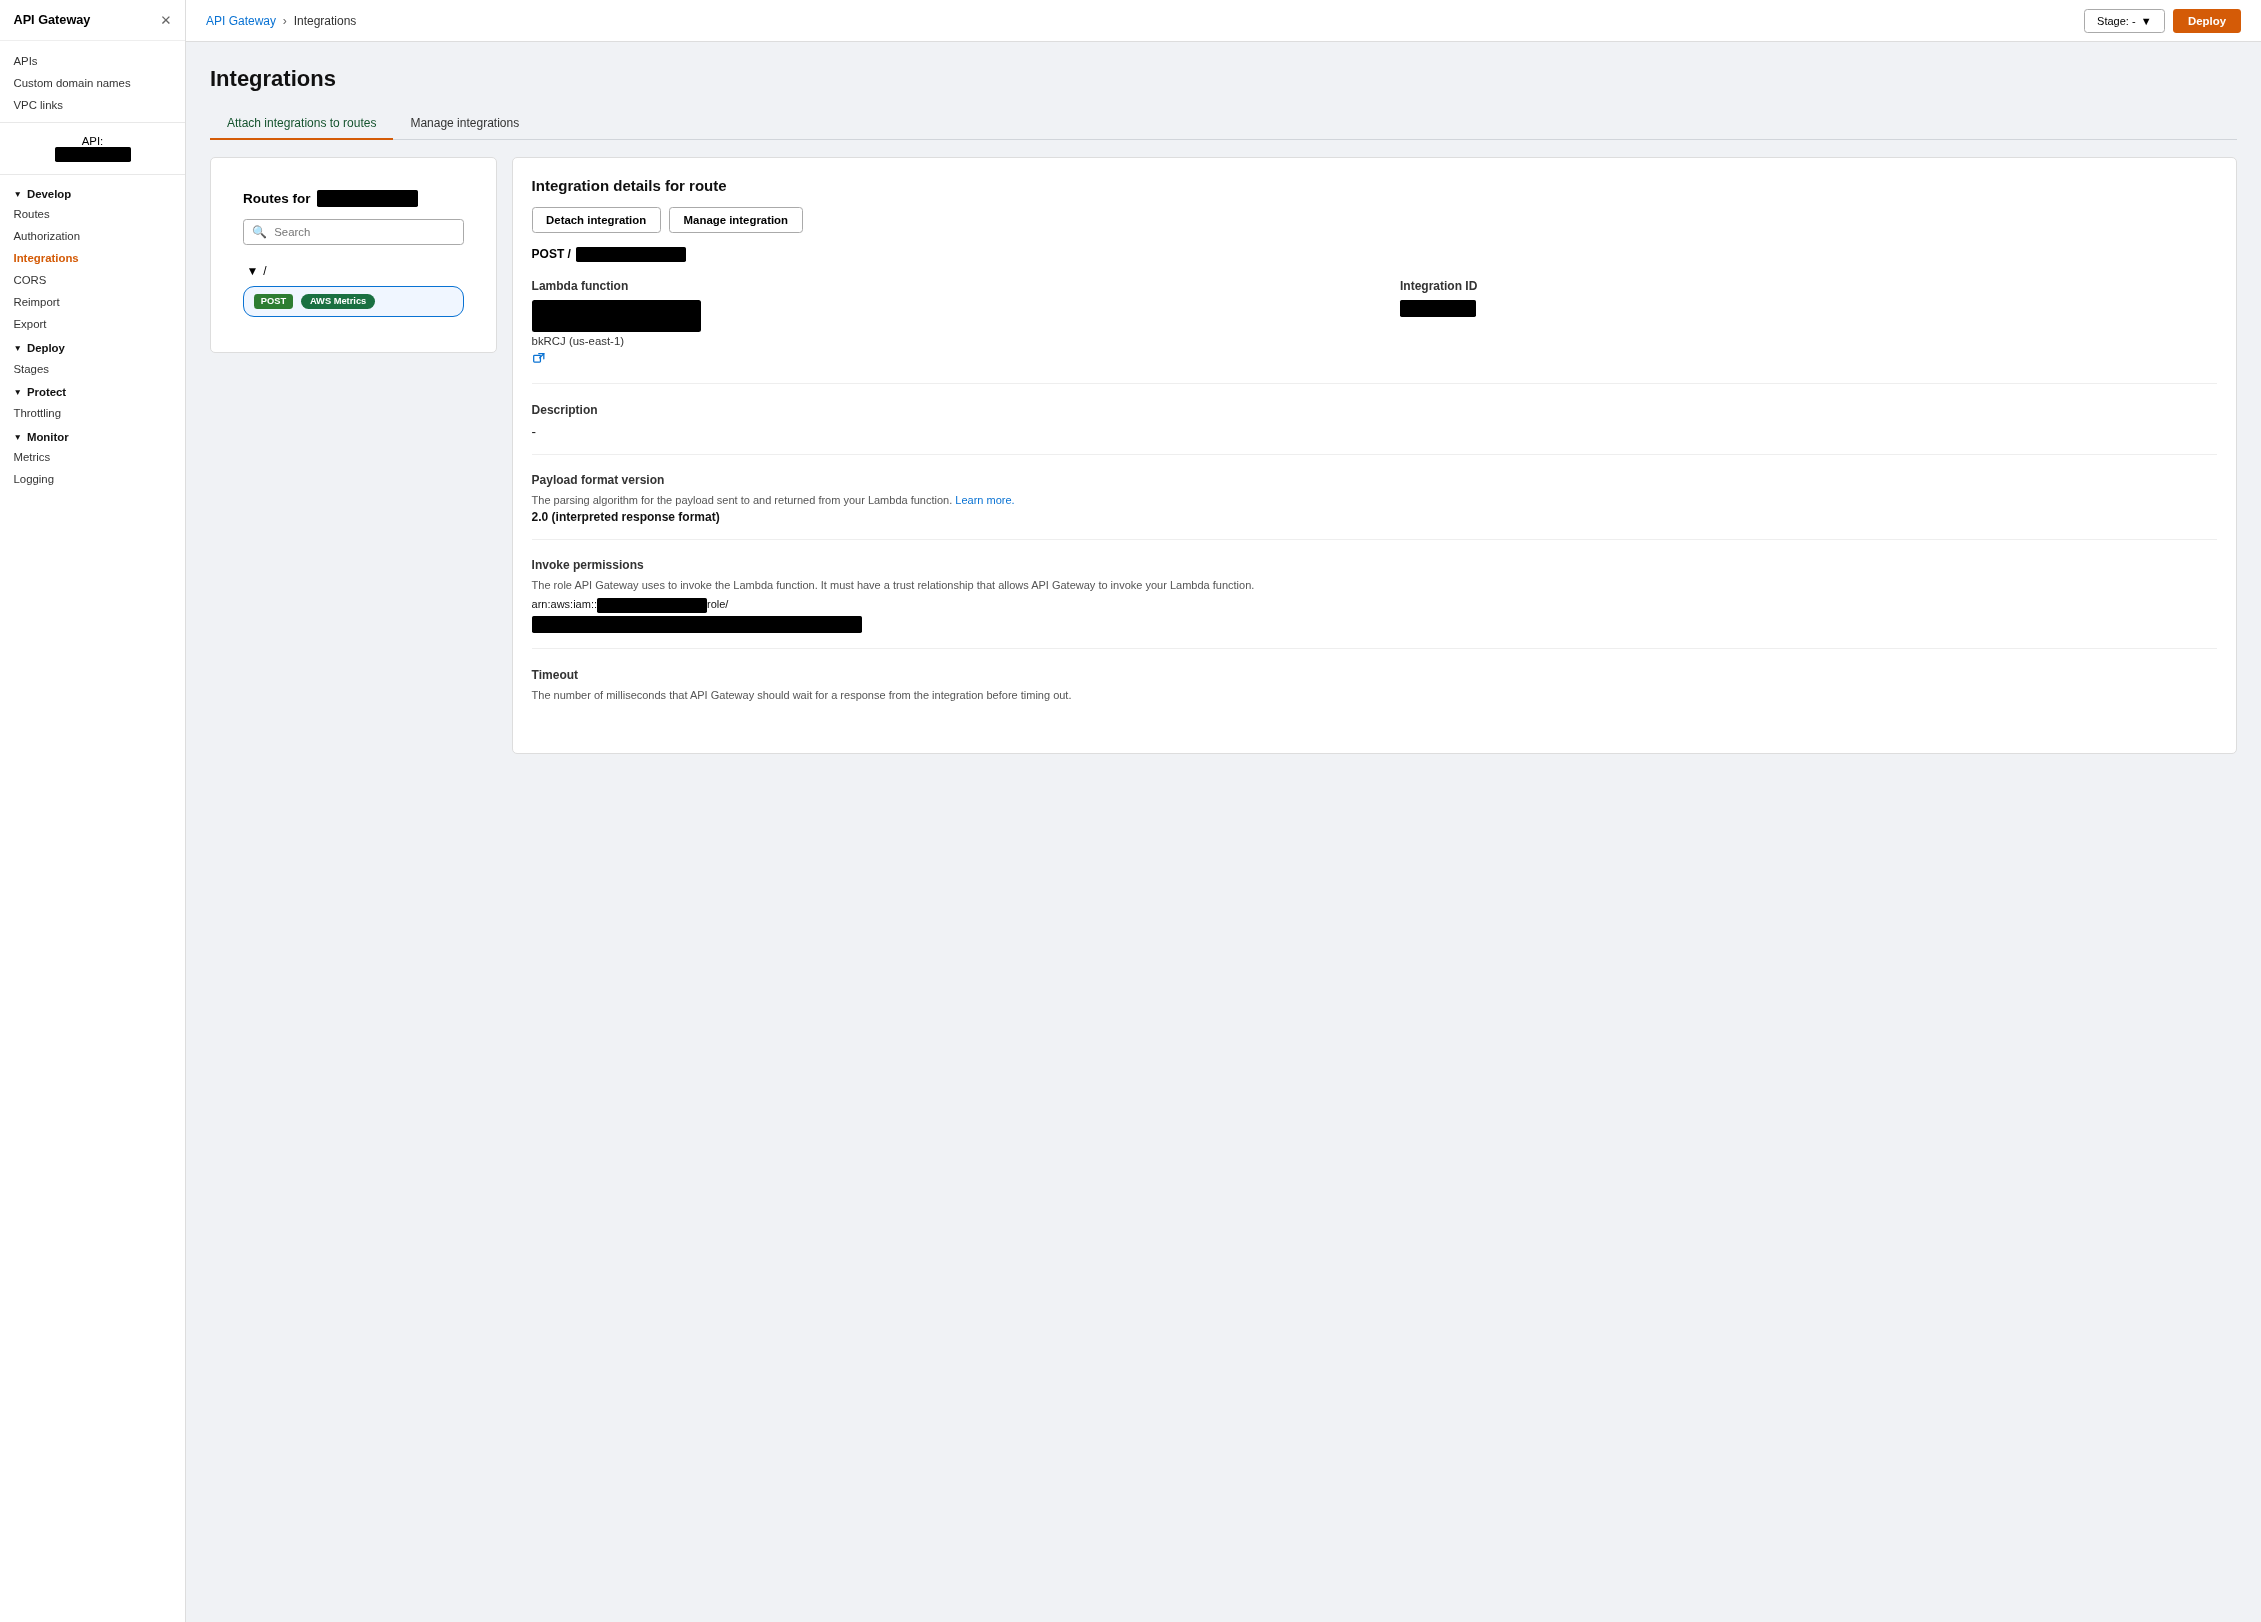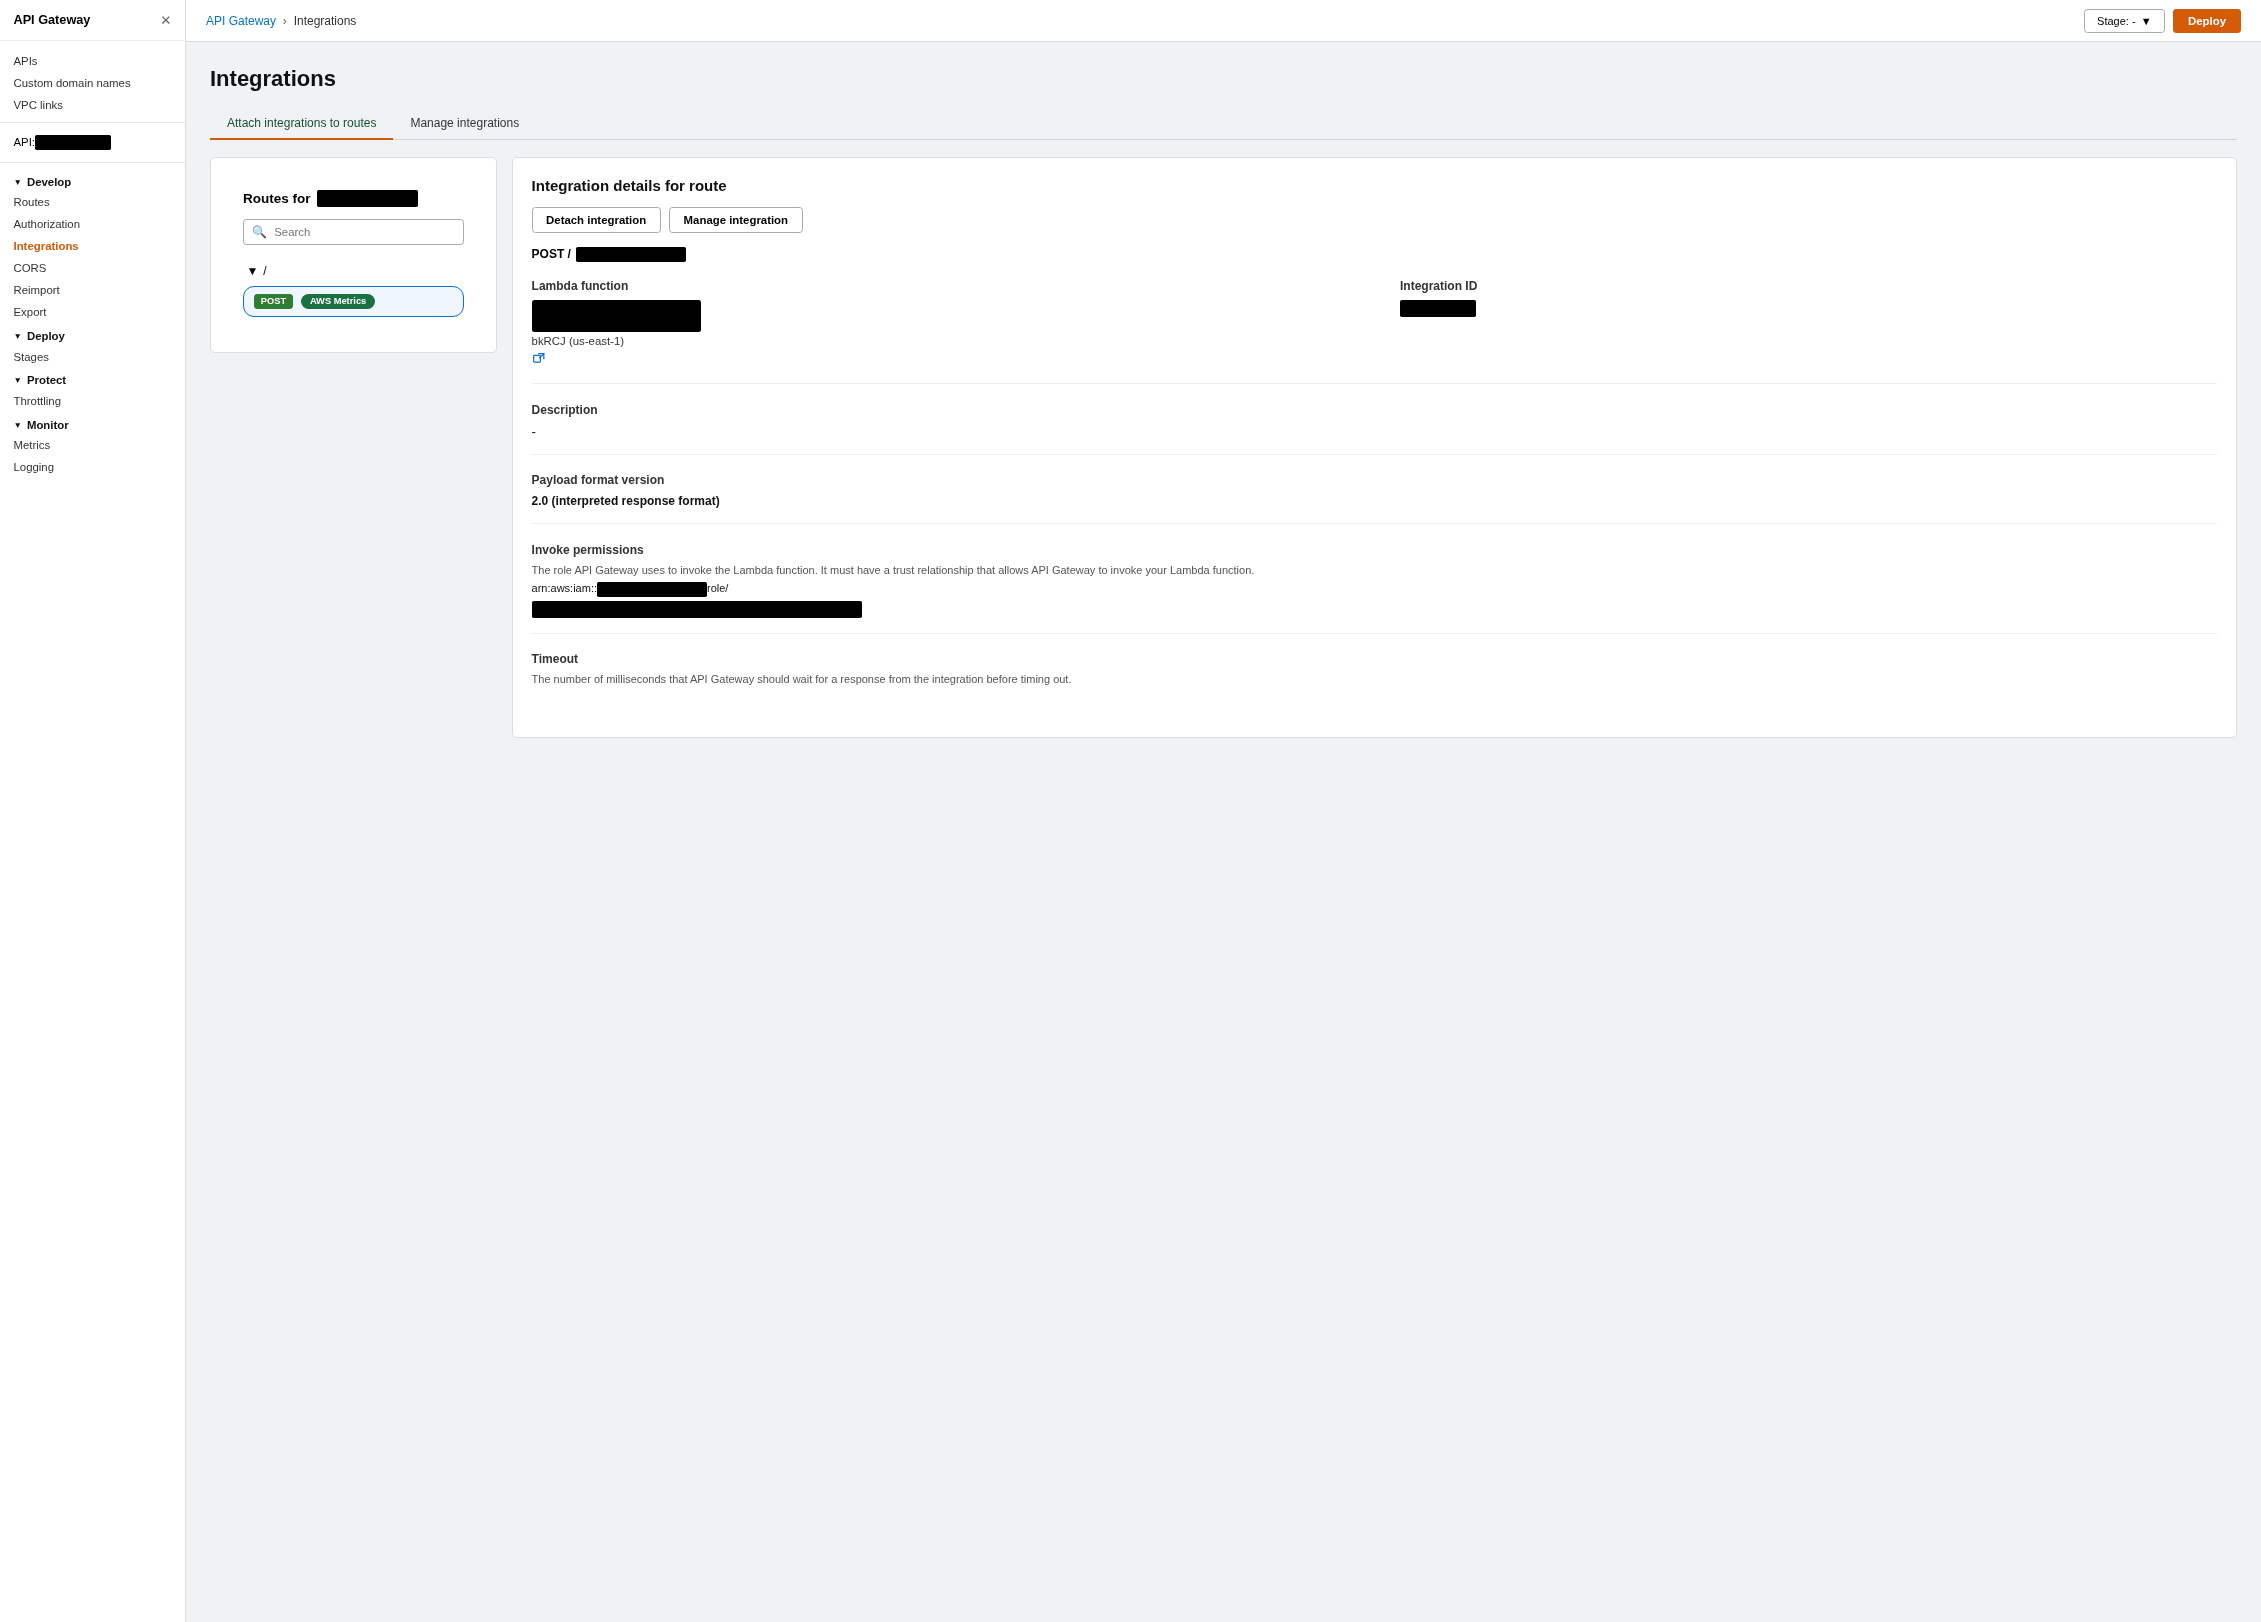--- a/index.html
+++ b/index.html
@@ -55,20 +55,21 @@
       font-size: 11.4px;
       cursor: pointer;
       color: #111;
     }
     .sidebar-section-header .chevron { font-size: 8.5px; }
     .sidebar-api-label {
       padding: 5px 13.5px;
       font-size: 11.4px;
       display: flex;
       align-items: center;
+      flex-direction: column;
     }
     .sidebar-api-redacted {
       display: inline-block;
       background: #000;
       width: 76px;
       height: 15px;
       border-radius: 1.7px;
     }
 
     
@@ -496,20 +497,24 @@
           </div>
         </div>
 
         <div class="integration-section description-section">
           <div class="field-label">Description</div>
           <div class="dash-value">-</div>
         </div>
 
         <div class="integration-section">
           <div class="field-label">Payload format version</div>
+          <div class="payload-desc">
+            <span>The parsing algorithm for the payload sent to and returned from your Lambda function.</span>
+            <a class="learn-more">Learn more.</a>
+          </div>
           <div class="payload-version">2.0 (interpreted response format)</div>
         </div>
 
         <div class="integration-section">
           <div class="field-label">Invoke permissions</div>
           <div class="invoke-desc">The role API Gateway uses to invoke the Lambda function. It must have a trust relationship that allows API Gateway to invoke your Lambda function.</div>
           <div class="arn-block">
             <span>arn:aws:iam::</span><span class="arn-redacted-inline"></span><span>role/</span><span class="arn-full-redacted"></span>
           </div>
         </div>

